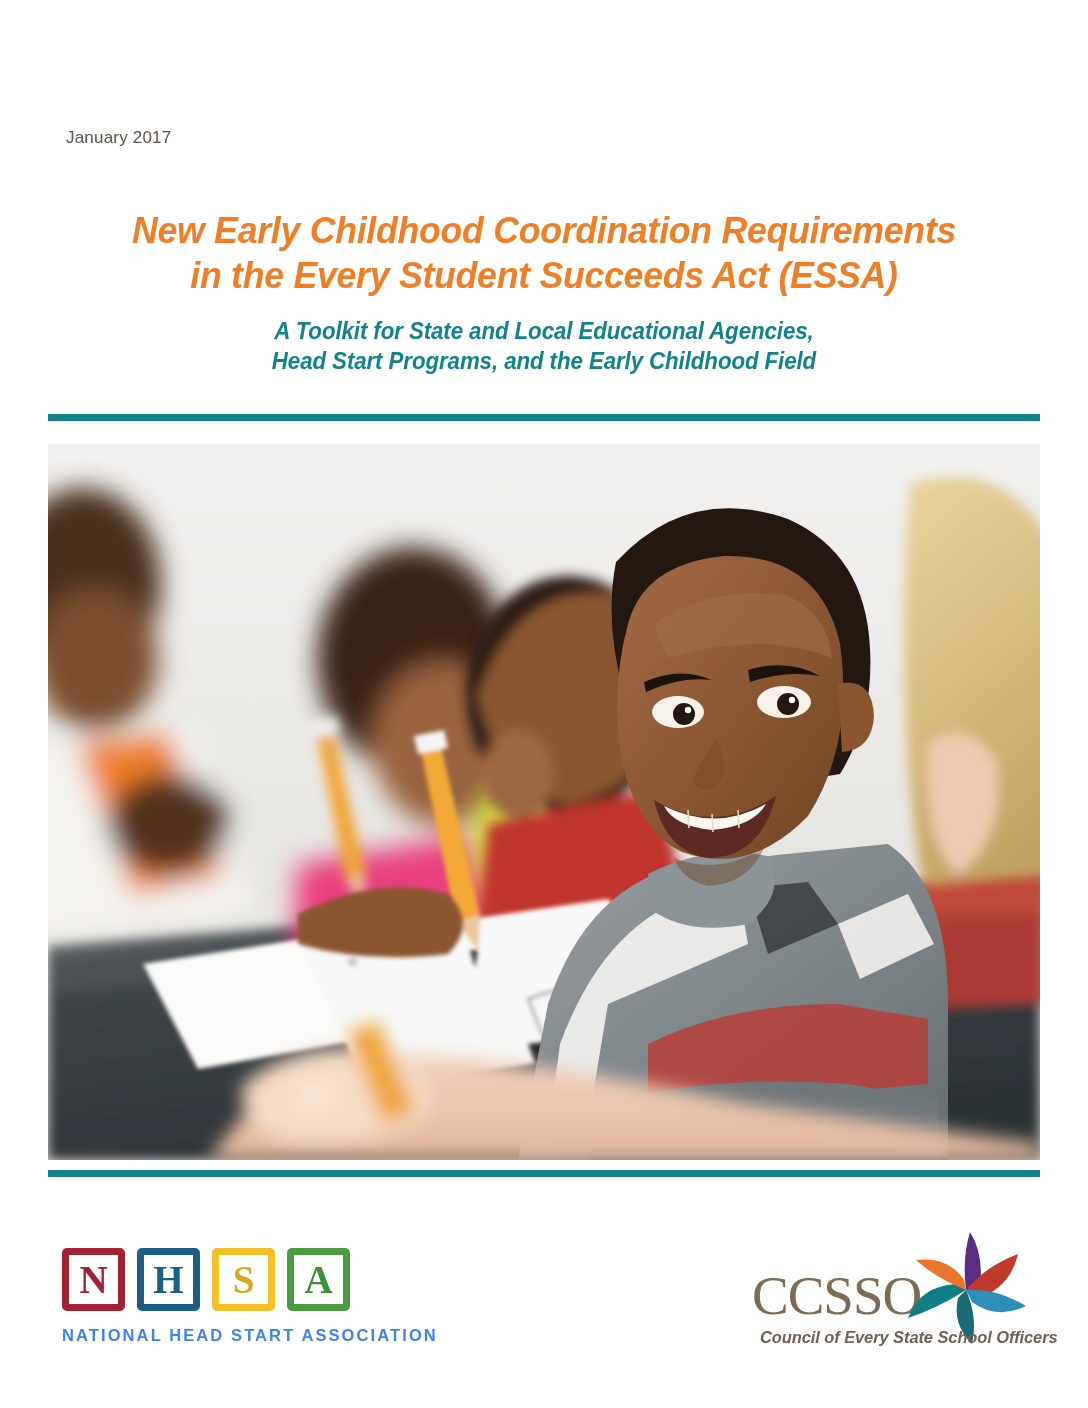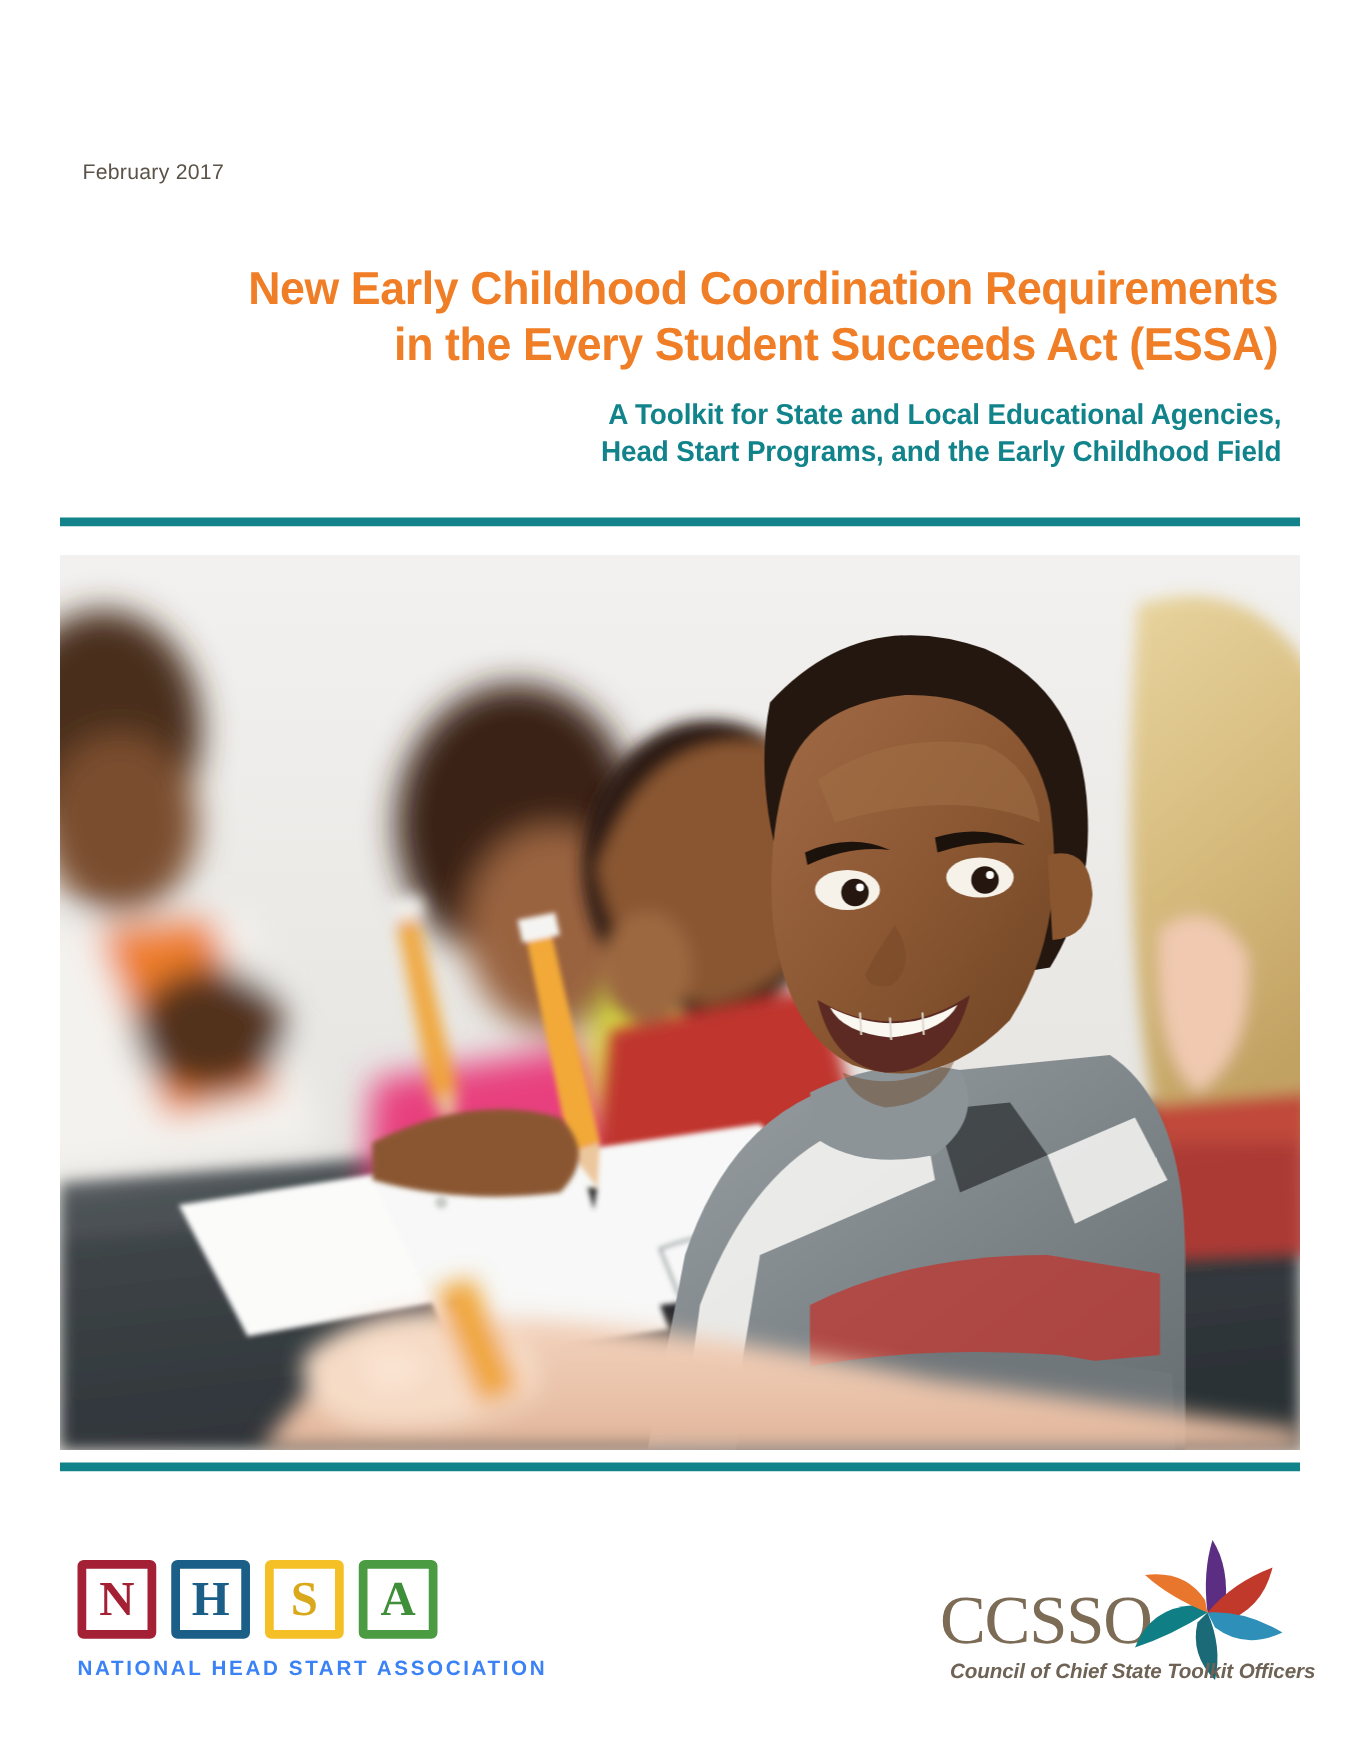--- a/index.html
+++ b/index.html
@@ -31,21 +31,22 @@
     letter-spacing: 0.2px;
     font-family: "Liberation Sans", sans-serif;
   }
 
   
   .title-block {
     position: absolute;
     left: 48px;
     top: 208px;
     width: 992px;
-    text-align: right;
+    text-align: center;
+    font-style: italic;
   }
   .main-title {
     color: #F07E26;
     font-weight: bold;
     font-size: 37px;
     line-height: 45px;
     letter-spacing: -0.3px;
     font-family: "Liberation Sans", sans-serif;
     transform: scaleX(0.965);
     transform-origin: center top;
@@ -171,21 +172,21 @@
     color: #6E6355;
     letter-spacing: -0.1px;
     white-space: nowrap;
   }
 </style>
 </head>
 <body>
 
 <div class="page">
 
-  <div class="date-line">February 2017</div>
+  <div class="date-line">January 2017</div>
 
   <div class="title-block">
     <div class="main-title">
       <span class="tl">New Early Childhood Coordination Requirements</span>
       <span class="tl">in the Every Student Succeeds Act (ESSA)</span>
     </div>
     <div class="subtitle">
       <span class="tl">A Toolkit for State and Local Educational Agencies,</span>
       <span class="tl">Head Start Programs, and the Early Childhood Field</span>
     </div>
@@ -375,16 +376,16 @@
       <svg viewBox="0 0 126 112">
 
         <path d="M66 58 Q62 26 70 0 Q84 22 80 56 Z" fill="#5B2D83"></path>
         <path d="M66 58 Q86 34 118 22 Q110 56 78 66 Z" fill="#C0392B"></path>
         <path d="M66 58 Q96 56 126 74 Q96 88 72 70 Z" fill="#2E8FB8"></path>
         <path d="M66 58 Q78 86 72 112 Q52 92 58 66 Z" fill="#1B6A78"></path>
         <path d="M66 58 Q38 76 8 86 Q20 54 56 52 Z" fill="#0F7F85"></path>
         <path d="M66 58 Q36 46 16 28 Q48 24 64 48 Z" fill="#E8762C"></path>
       </svg>
     </div>
-    <div class="ccsso-tag">Council of Chief State Toolkit Officers</div>
+    <div class="ccsso-tag">Council of Every State School Officers</div>
   </div>
 
 </div>
 
 </body></html>

